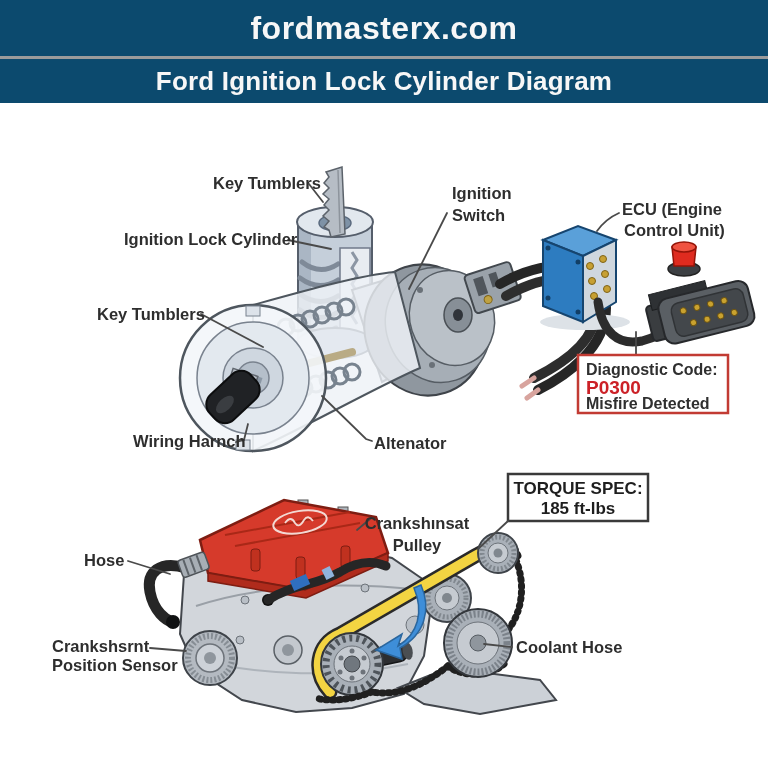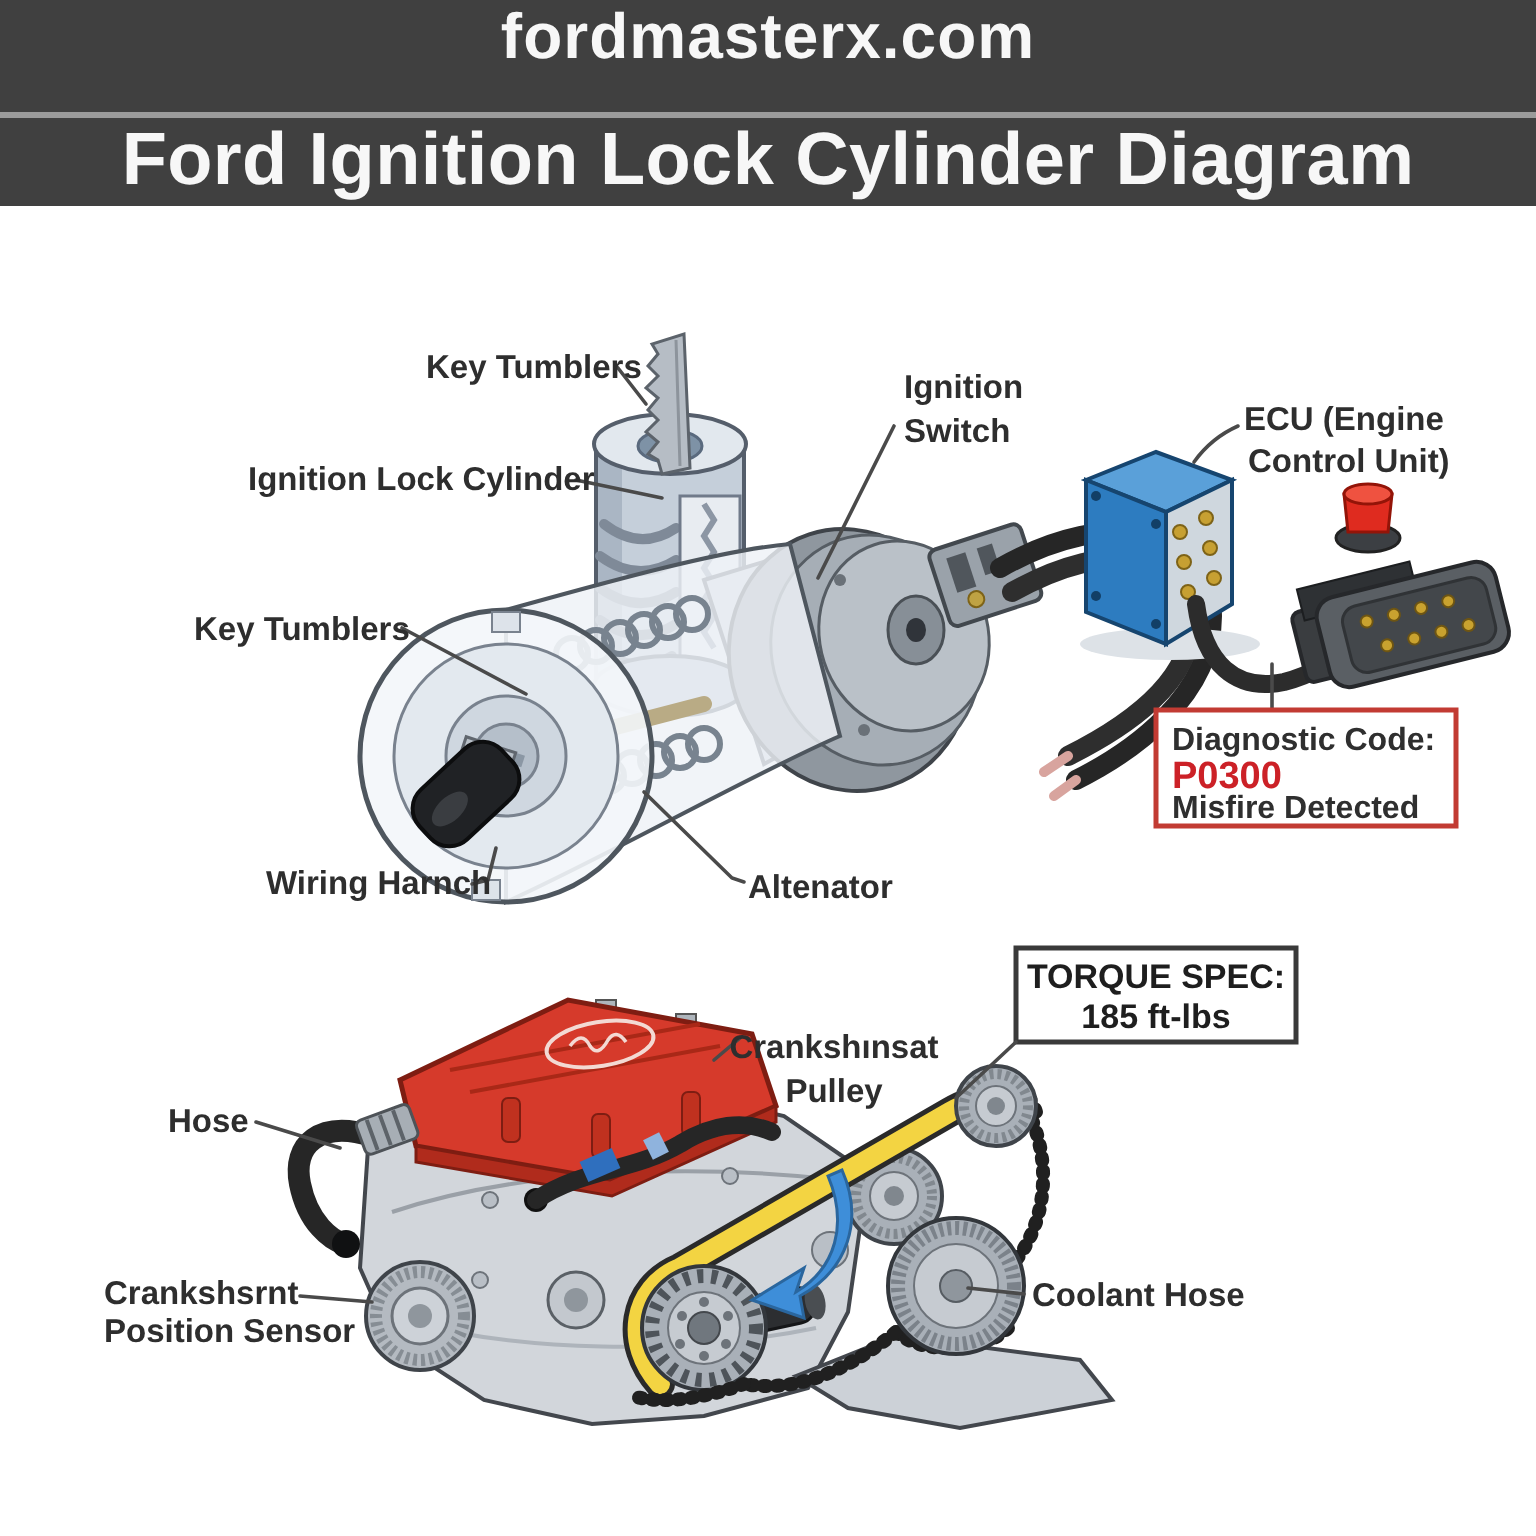--- a/index.html
+++ b/index.html
@@ -1,21 +1,21 @@
 <!DOCTYPE html>
 <html><head>
 <meta charset="utf-8">
 <style>
   html,body{margin:0;padding:0;background:#ffffff;}
   body{width:768px;height:768px;overflow:hidden;font-family:"Liberation Sans",sans-serif;position:relative;}
-  .band{width:768px;background:#404040;display:flex;align-items:flex-start;justify-content:center;}
+  .band{width:768px;background:#0c4a6e;display:flex;align-items:center;justify-content:center;}
   .band-site{height:56px;}
   .band-title{height:44px;}
   .site-text{color:#f7f7f7;font-size:32px;font-weight:700;letter-spacing:.5px;}
-  .title-text{color:#f7f7f7;font-size:37px;font-weight:700;letter-spacing:.2px;}
+  .title-text{color:#f7f7f7;font-size:26px;font-weight:700;letter-spacing:.2px;}
   .divider{width:768px;height:3px;background:#9b9b9b;}
   .diagram-area{display:block;}
   text{font-family:"Liberation Sans",sans-serif;}
   .lbl{font-size:16.5px;font-weight:700;fill:#2e2e2e;}
   .leader{stroke:#4a4a4a;stroke-width:1.8;fill:none;stroke-linecap:round;}
   .diag-head{font-size:16px;font-weight:700;fill:#2f2f2f;}
   .diag-code{font-size:19px;font-weight:700;fill:#cc2127;}
   .torque{font-size:17px;font-weight:700;fill:#1e1e1e;}
 </style>
 </head>

